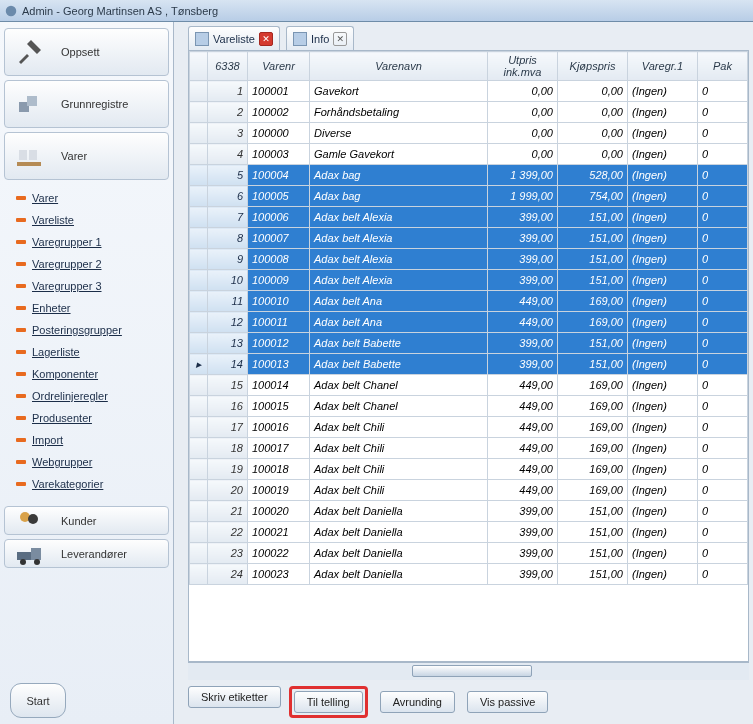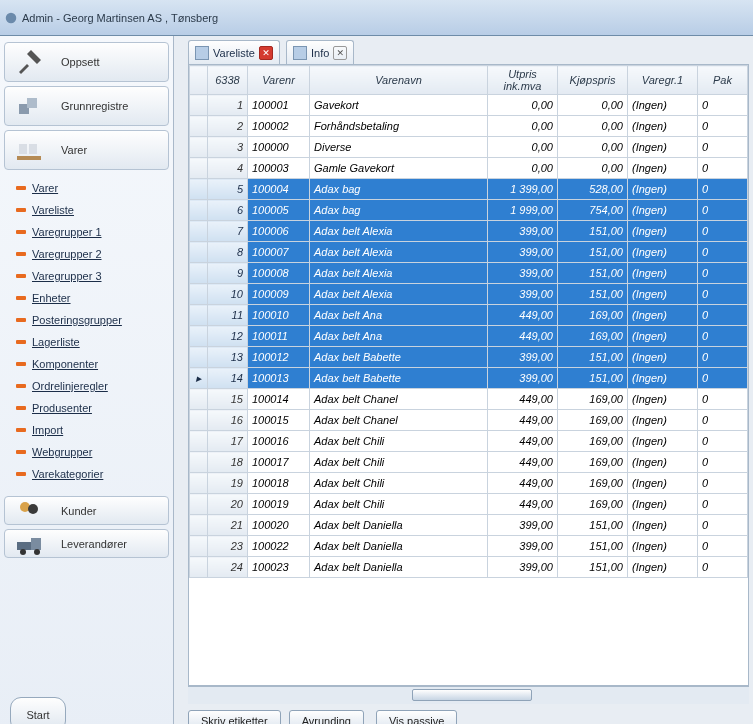--- a/index.html
+++ b/index.html
@@ -1,26 +1,26 @@
 <!DOCTYPE html>
 <html><head>
 <meta charset="utf-8">
 <style>
 * { box-sizing: border-box; margin: 0; padding: 0; font-family: Tahoma, Arial, sans-serif; font-size: 11px; }
 body { background: #e8edf3; width: 753px; height: 724px; overflow: hidden; }
 
-.titlebar { height: 36px; background: linear-gradient(#d7e4f2,#b8cde6); border-bottom: 1px solid #6e8ca8; display: flex; align-items: center; padding: 0 4px; }
+.titlebar { height: 22px; background: linear-gradient(#d7e4f2,#b8cde6); border-bottom: 1px solid #6e8ca8; display: flex; align-items: center; padding: 0 4px; }
 .titlebar .icon { width:14px; height:14px; margin-right:4px; }
 .titlebar .title { color: #2b3a4a; }
 
 .main { display: flex; height: calc(100% - 22px); }
 
 
 .sidebar { width: 178px; background: linear-gradient(#f5f8fc,#e8eef6); border-right: 1px solid #a9b8c9; display: flex; flex-direction: column; padding: 6px 4px; gap: 4px; overflow: hidden; }
-.navbtn { position: relative; height: 40px; background: linear-gradient(#fefefe,#e2e9f1); border: 1px solid #b5c3d3; border-radius: 4px; display: flex; align-items: center; padding-left: 56px; cursor: pointer; }
+.navbtn { position: relative; height: 48px; background: linear-gradient(#fefefe,#e2e9f1); border: 1px solid #b5c3d3; border-radius: 4px; display: flex; align-items: center; padding-left: 56px; cursor: pointer; }
 .navbtn.small { height: 29px; }
 .navbtn .nicon { position:absolute; left:8px; top:50%; transform:translateY(-50%); width:32px; height:32px; }
 .navbtn .lbl { color:#333; }
 .subnav { display:flex; flex-direction:column; gap:2px; padding:4px 2px 8px 12px; }
 .subitem { display:flex; align-items:center; gap:6px; height:20px; cursor:pointer; }
 .subitem .dash { width:10px; height:4px; background:#e86a1f; border-radius:1px; }
 .subitem span { text-decoration: underline; color:#1b2d48; }
 
 .startbtn { margin-top:auto; margin-left:6px; width:56px; height:35px; background:linear-gradient(#fefefe,#dee6ef); border:1px solid #96a9bd; border-radius:11px; display:flex; align-items:center; justify-content:center; color:#333; cursor:pointer; }
 
@@ -422,20 +422,30 @@
                 <td class="rownum">21</td>
                 <td>100020</td>
                 <td>Adax belt Daniella</td>
                 <td class="num">399,00</td>
                 <td class="num">151,00</td>
                 <td>(Ingen)</td>
                 <td>0</td>
               </tr>
               <tr>
                 <td class="selmark"></td>
+                <td class="rownum">22</td>
+                <td>100021</td>
+                <td>Adax belt Daniella</td>
+                <td class="num">399,00</td>
+                <td class="num">151,00</td>
+                <td>(Ingen)</td>
+                <td>0</td>
+              </tr>
+              <tr>
+                <td class="selmark"></td>
                 <td class="rownum">23</td>
                 <td>100022</td>
                 <td>Adax belt Daniella</td>
                 <td class="num">399,00</td>
                 <td class="num">151,00</td>
                 <td>(Ingen)</td>
                 <td>0</td>
               </tr>
               <tr>
                 <td class="selmark"></td>
@@ -453,18 +463,21 @@
     </div>
     <div class="hscroll">
         <div class="thumb"></div>
       </div>
 
     <div class="bottombar">
       <div>
         <button class="btn">Skriv etiketter</button>
       </div>
       <div class="row2">
+        <span class="highlight">
+          <button class="btn">Til telling</button>
+        </span>
         <button class="btn">Avrunding</button>
         <button class="btn visbtn">Vis passive</button>
       </div>
     </div>
   </div>
 </div>
 
 </body></html>

